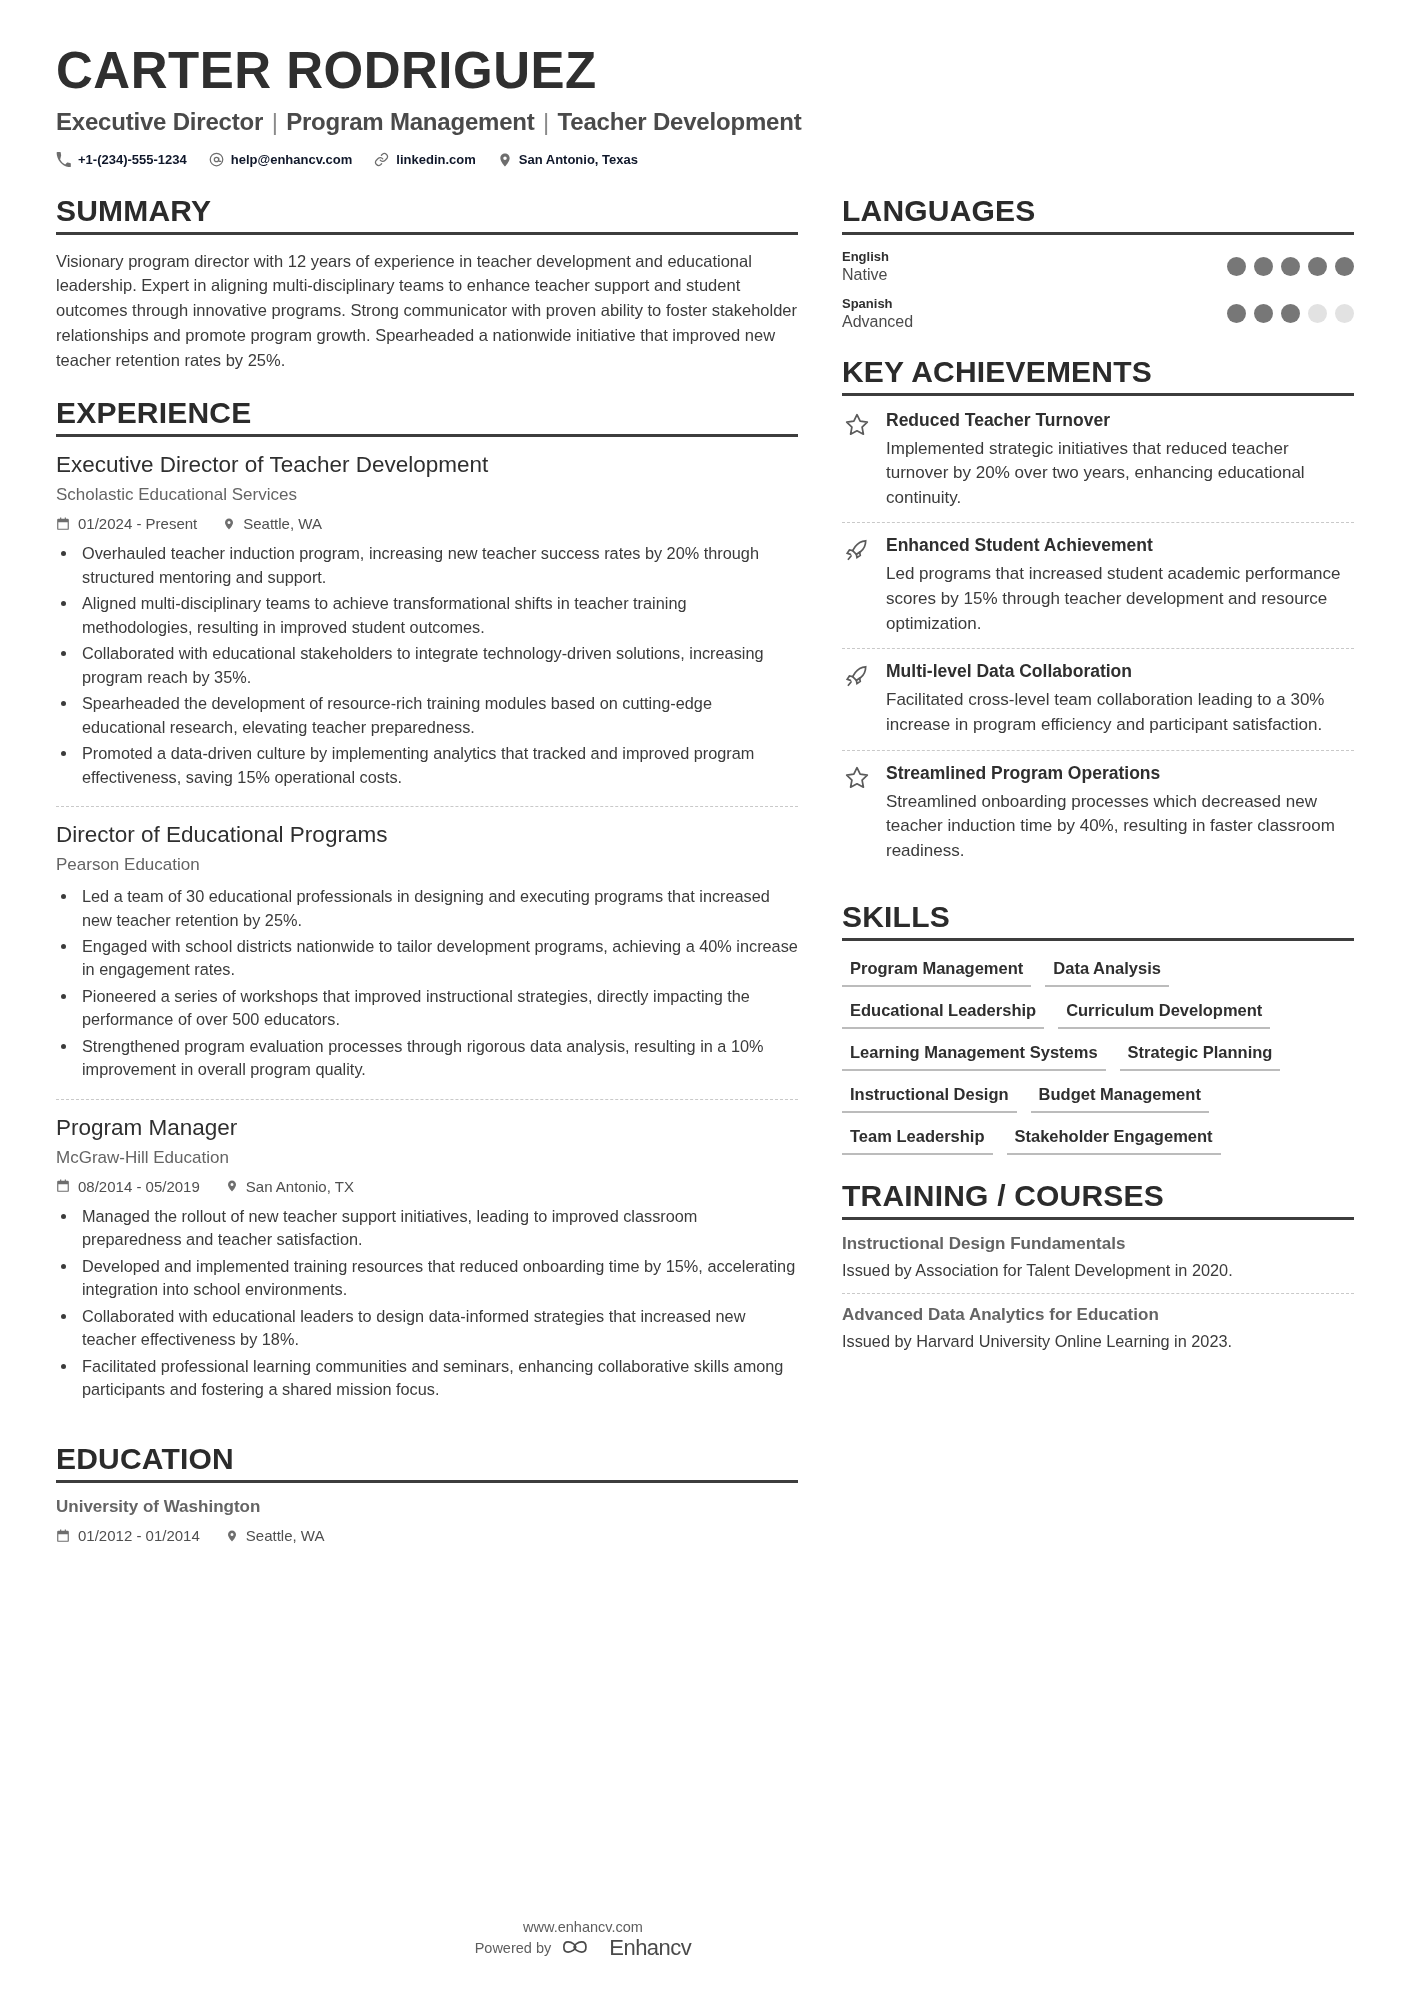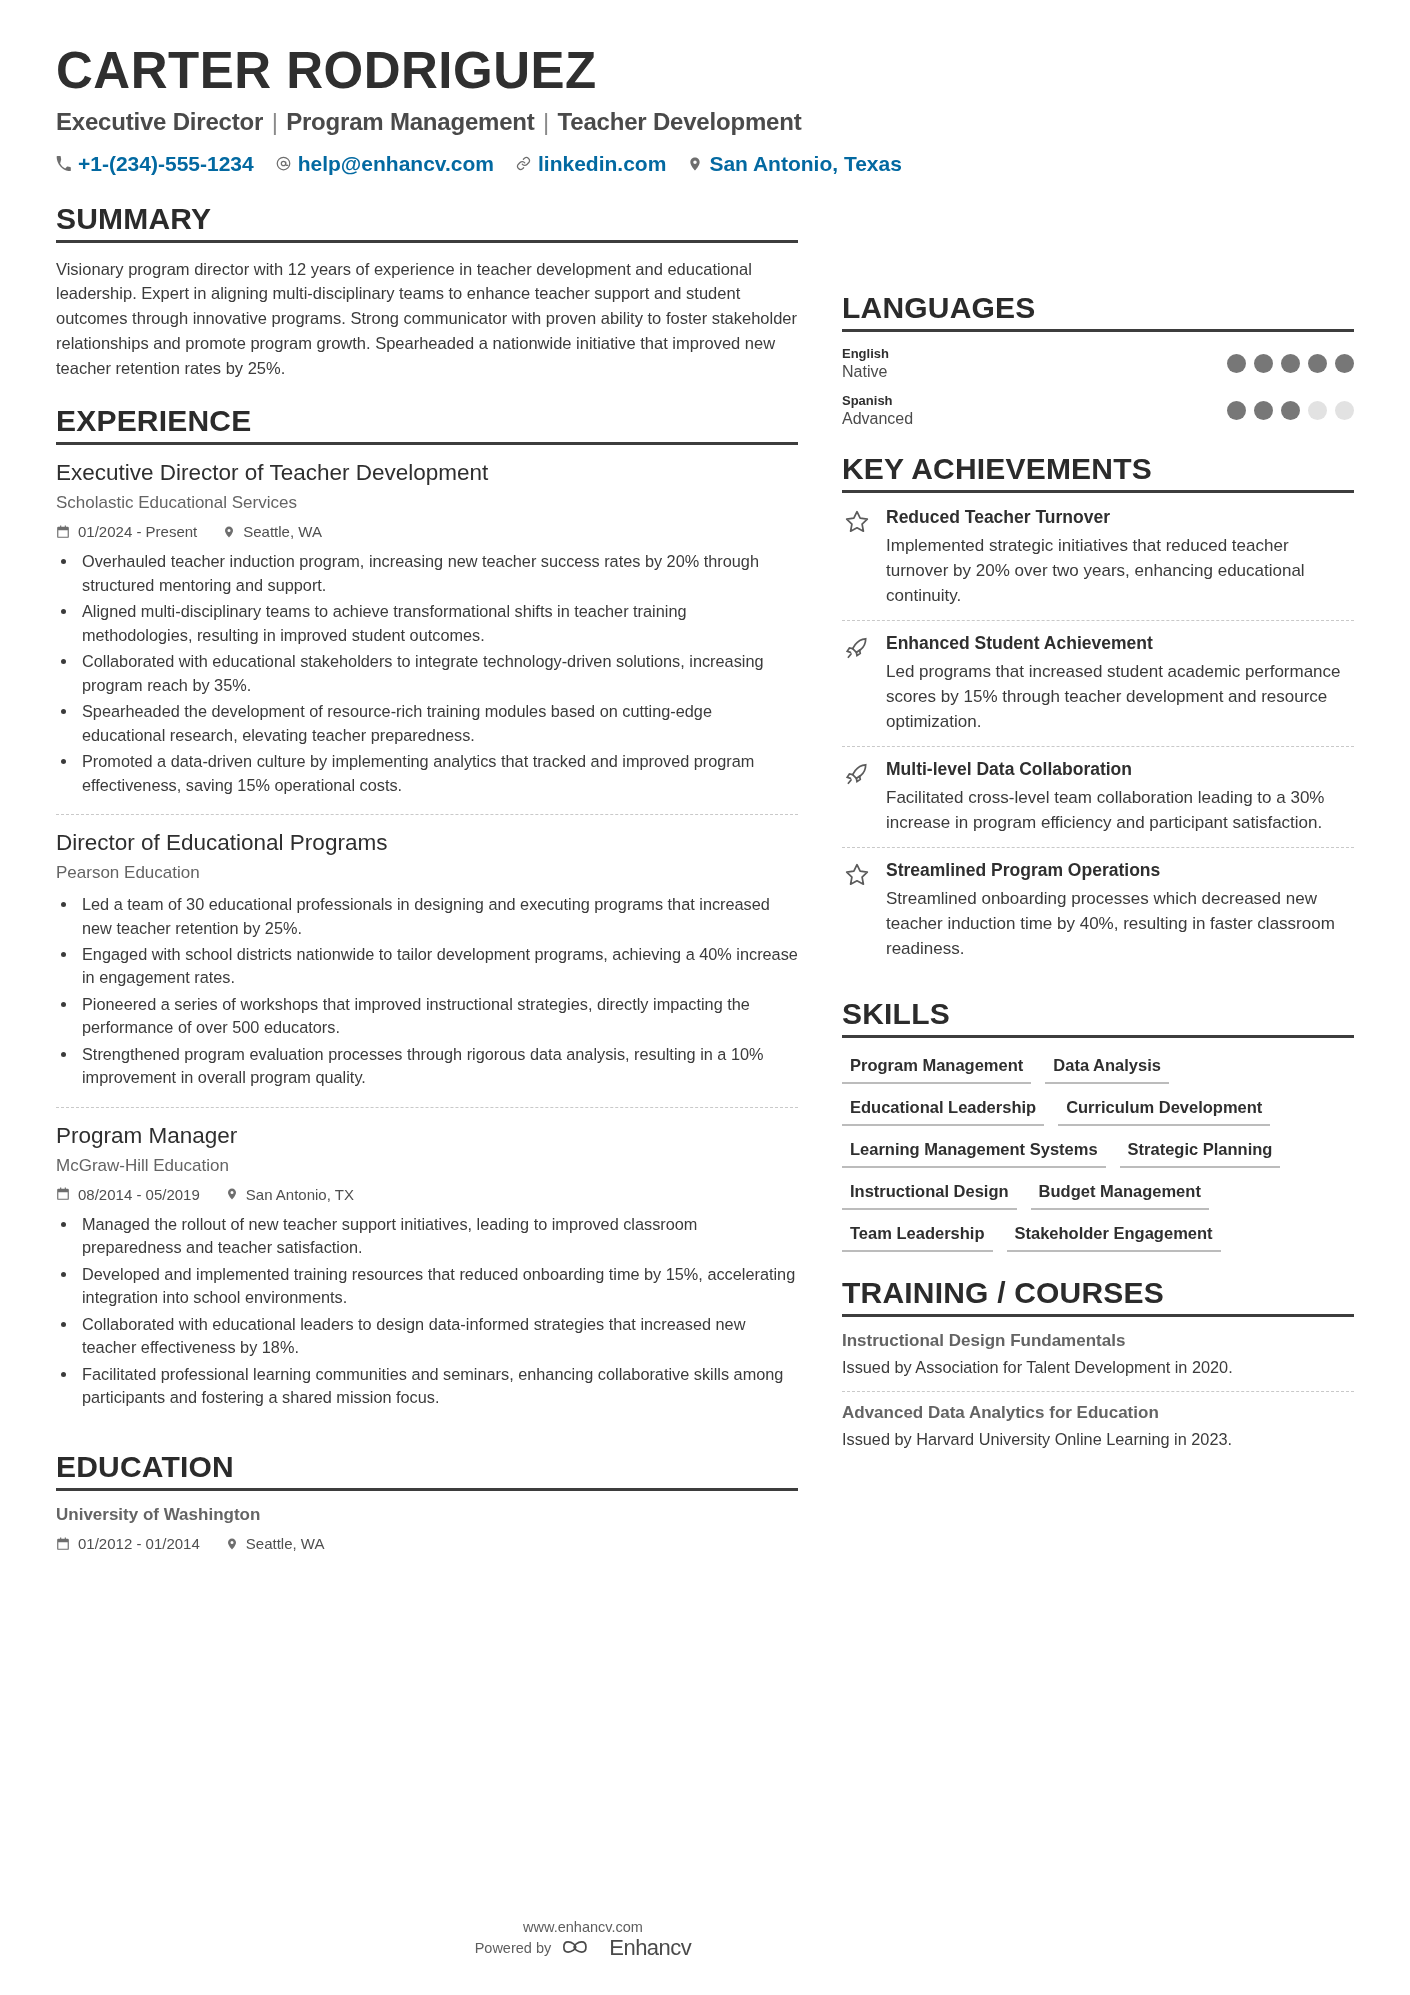--- a/index.html
+++ b/index.html
@@ -30,29 +30,29 @@
     color: #4a4a4a;
     margin-top: 10px;
     letter-spacing: -0.2px;
   }
   .headline .sep { color: #8a8a8a; font-weight: normal; padding: 0 2px;}
   .contact-row {
     display: flex;
     align-items: center;
     gap: 22px;
     margin-top: 16px;
-    font-size: 21px;
+    font-size: 13px;
     font-weight: bold;
-    color: #0369a1;
+    color: #0f172a;
   }
   .contact-item { display: flex; align-items: center; gap: 7px; }
   .contact-item .ic { color: #6e6e6e; display: inline-flex; }
 
   
-  .cols { display: flex; gap: 44px; margin-top: 26px; align-items: center; }
+  .cols { display: flex; gap: 44px; margin-top: 26px; align-items: flex-start; }
   .col-left { width: 742px; flex: none; }
   .col-right { width: 512px; flex: none; }
 
   .sec-title {
     font-size: 30px;
     font-weight: bold;
     color: #2b2b2b;
     letter-spacing: 0.2px;
     padding-bottom: 4px;
     border-bottom: 3px solid #3d3d3d;

